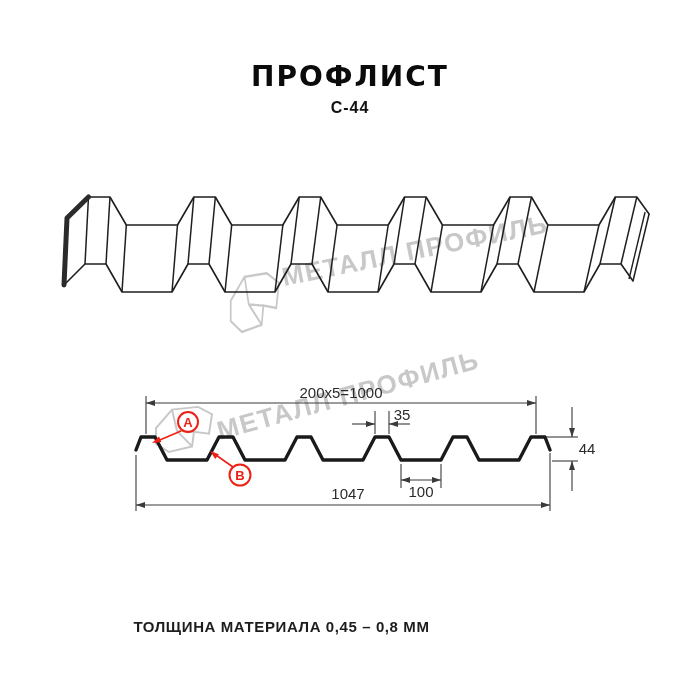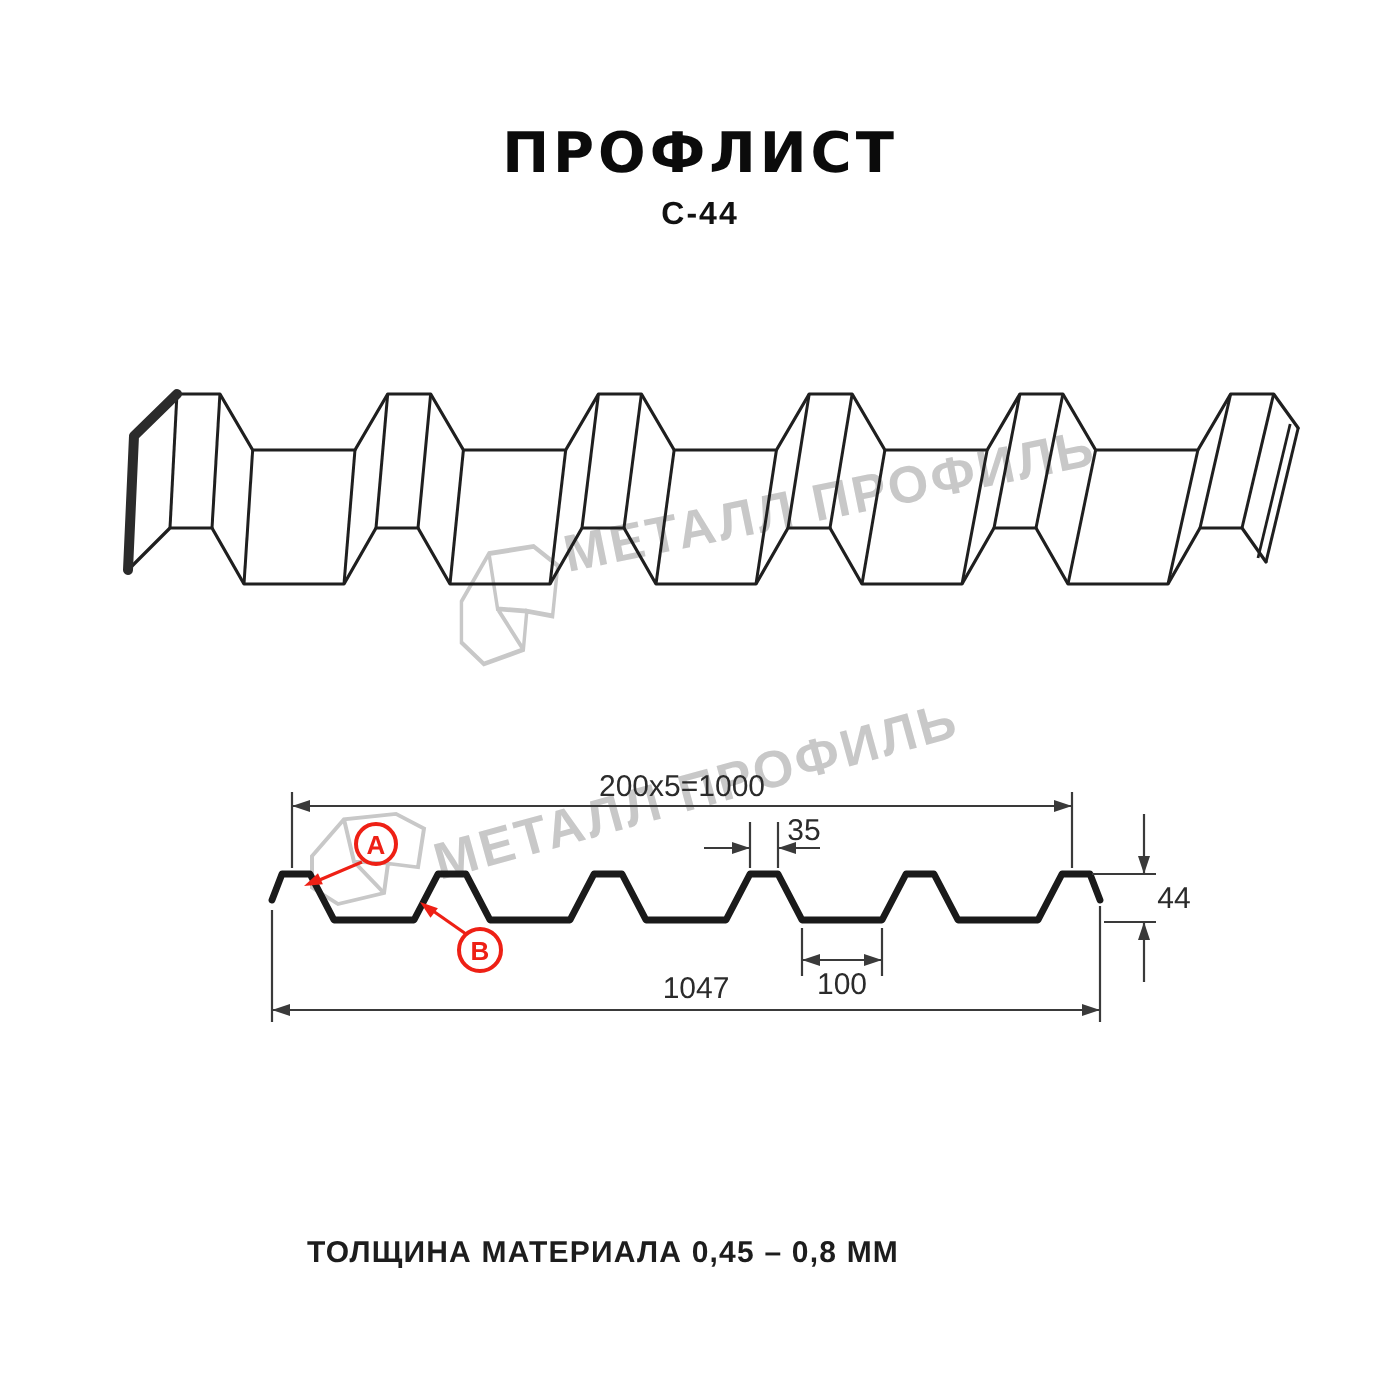--- a/index.html
+++ b/index.html
@@ -4,21 +4,21 @@
 <style>
   html,body{margin:0;padding:0;background:#fff;}
   .page{position:relative;width:700px;height:700px;background:#fff;overflow:hidden;
         font-family:"Liberation Sans",sans-serif;}
   .title{position:absolute;top:60px;left:0;width:700px;text-align:center;
          font-family:"DejaVu Sans","Liberation Sans",sans-serif;
          font-size:28px;font-weight:700;letter-spacing:2px;color:#0b0b0b;}
   .subtitle{position:absolute;top:99px;left:0;width:700px;text-align:center;
             font-size:16px;font-weight:700;letter-spacing:1px;color:#111;}
   .footer{position:absolute;top:618px;left:0;width:563px;text-align:center;
-          font-size:15px;font-weight:600;letter-spacing:.6px;color:#1d1d1d;padding-left:20px;}
+          font-size:15px;font-weight:600;letter-spacing:.6px;color:#1d1d1d;}
   svg{position:absolute;top:0;left:0;}
   text{font-family:"Liberation Sans",sans-serif;}
   .dimtxt{font-size:15px;fill:#2b2b2b;}
   .wmtxt{font-size:26px;font-weight:700;letter-spacing:1.5px;}
   .redtxt{font-size:13px;font-weight:700;}
 </style>
 </head>
 <body>
 
 <div class="page">

